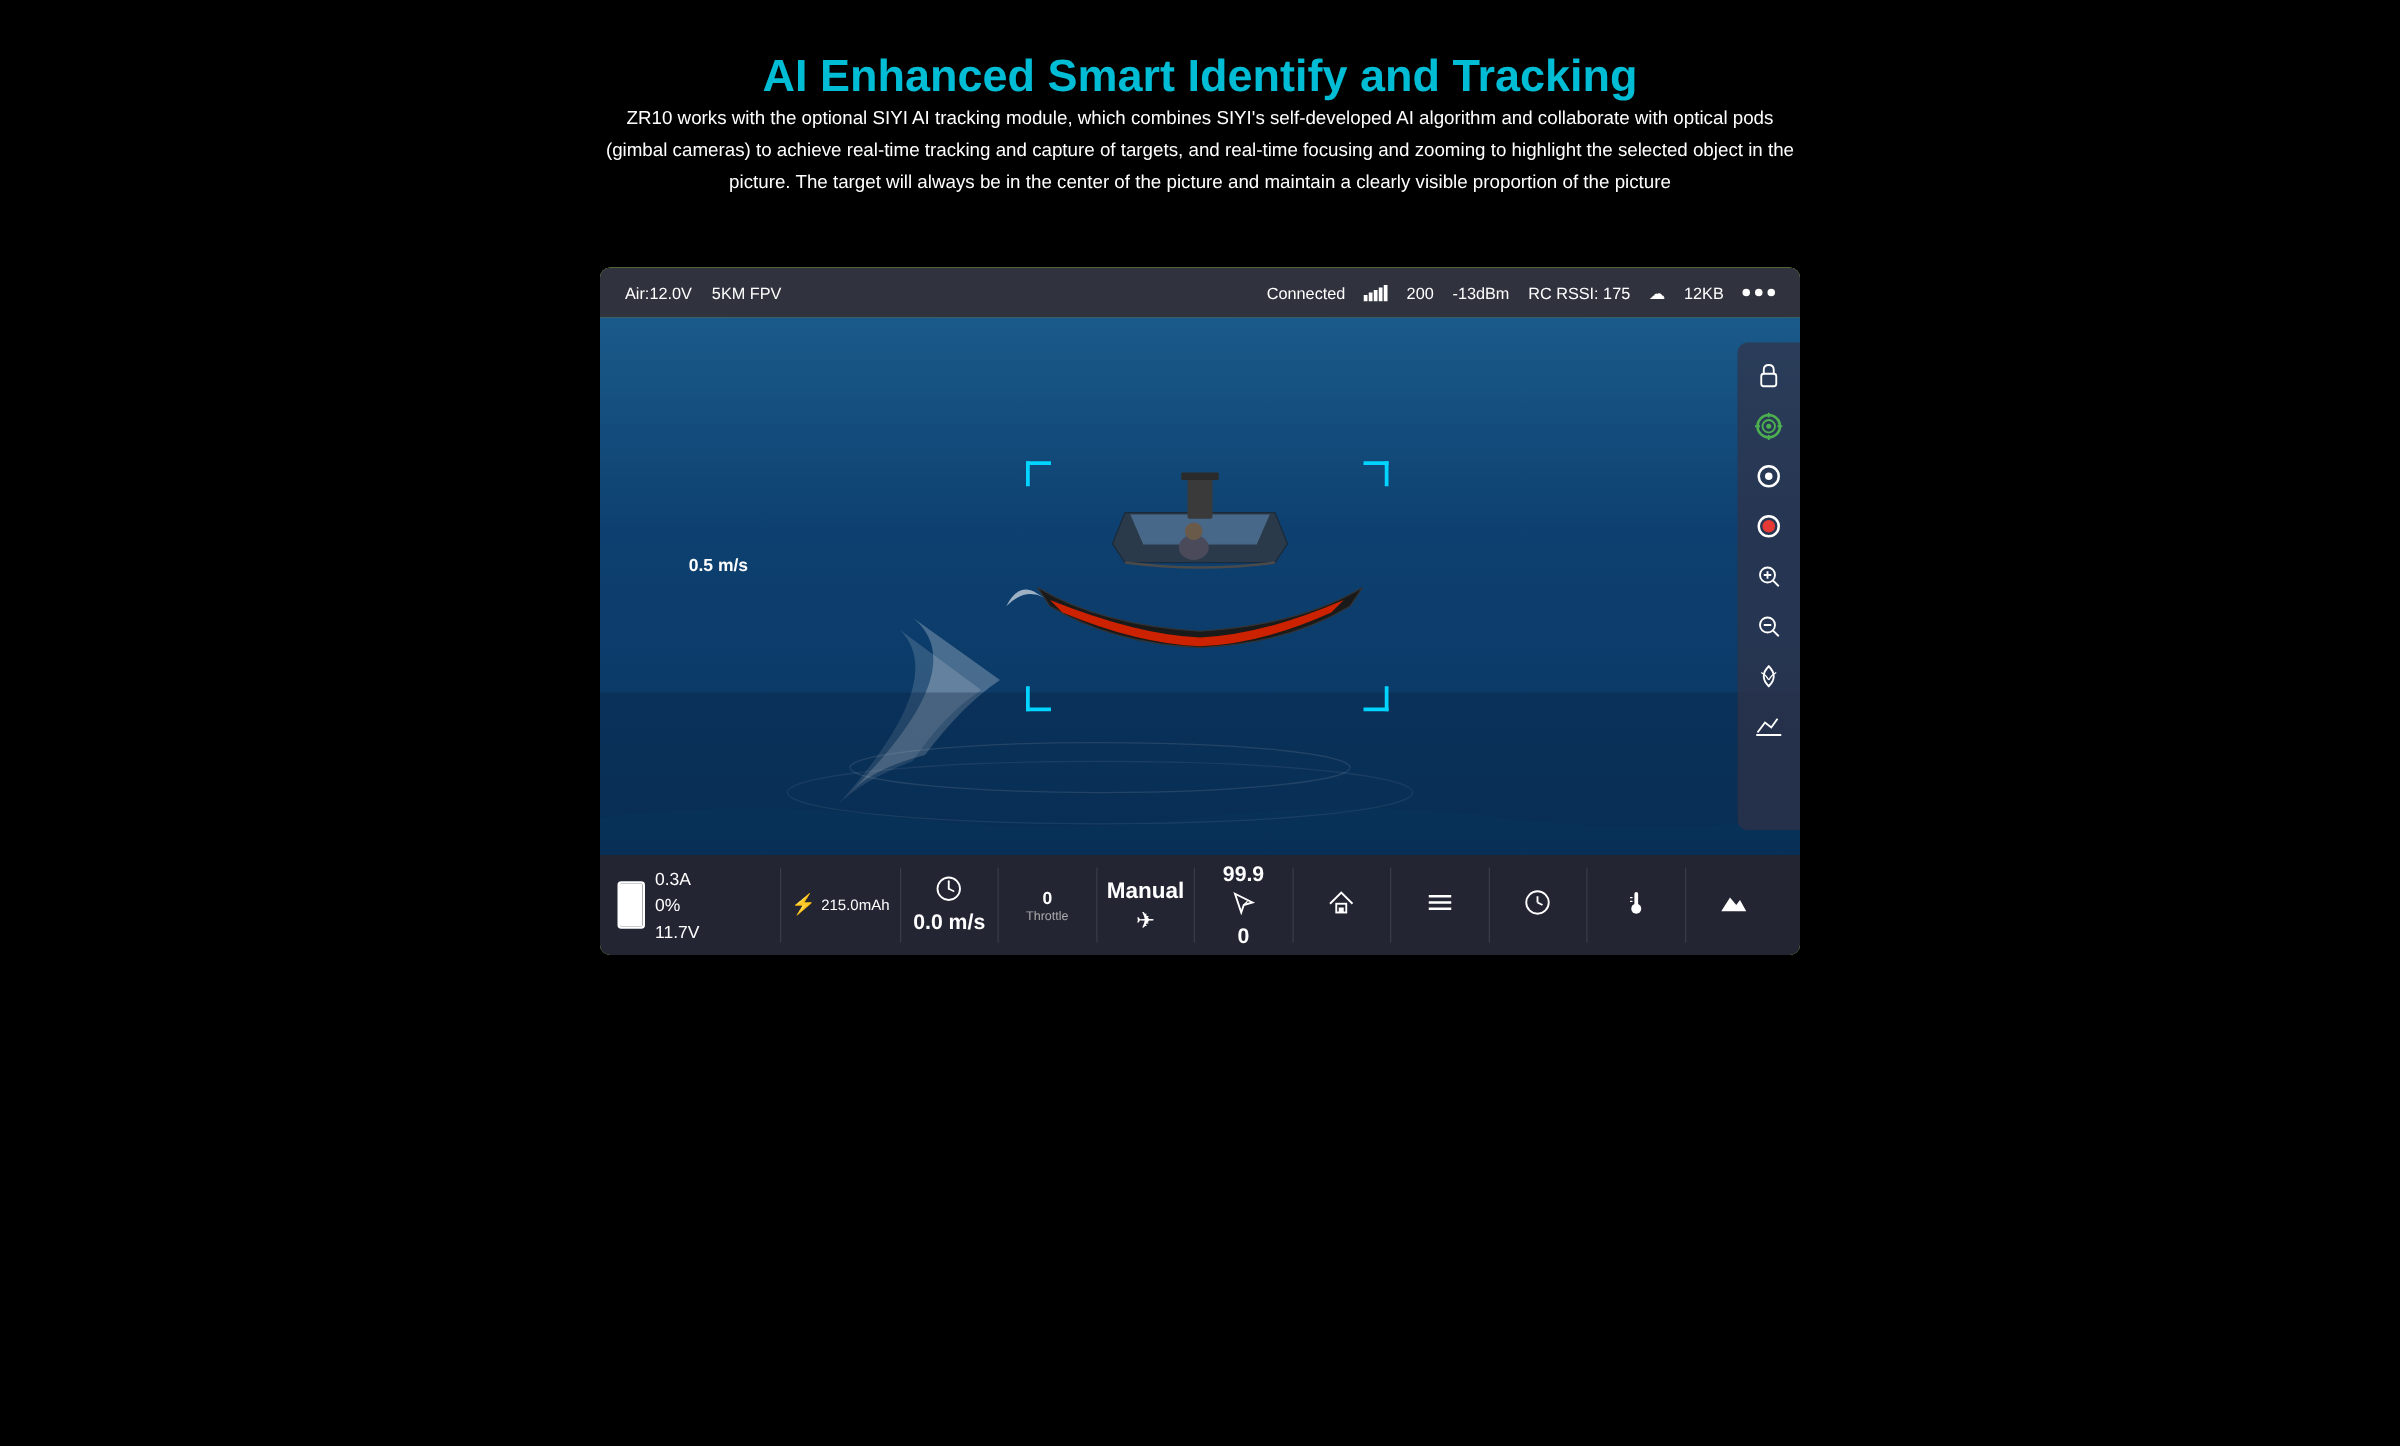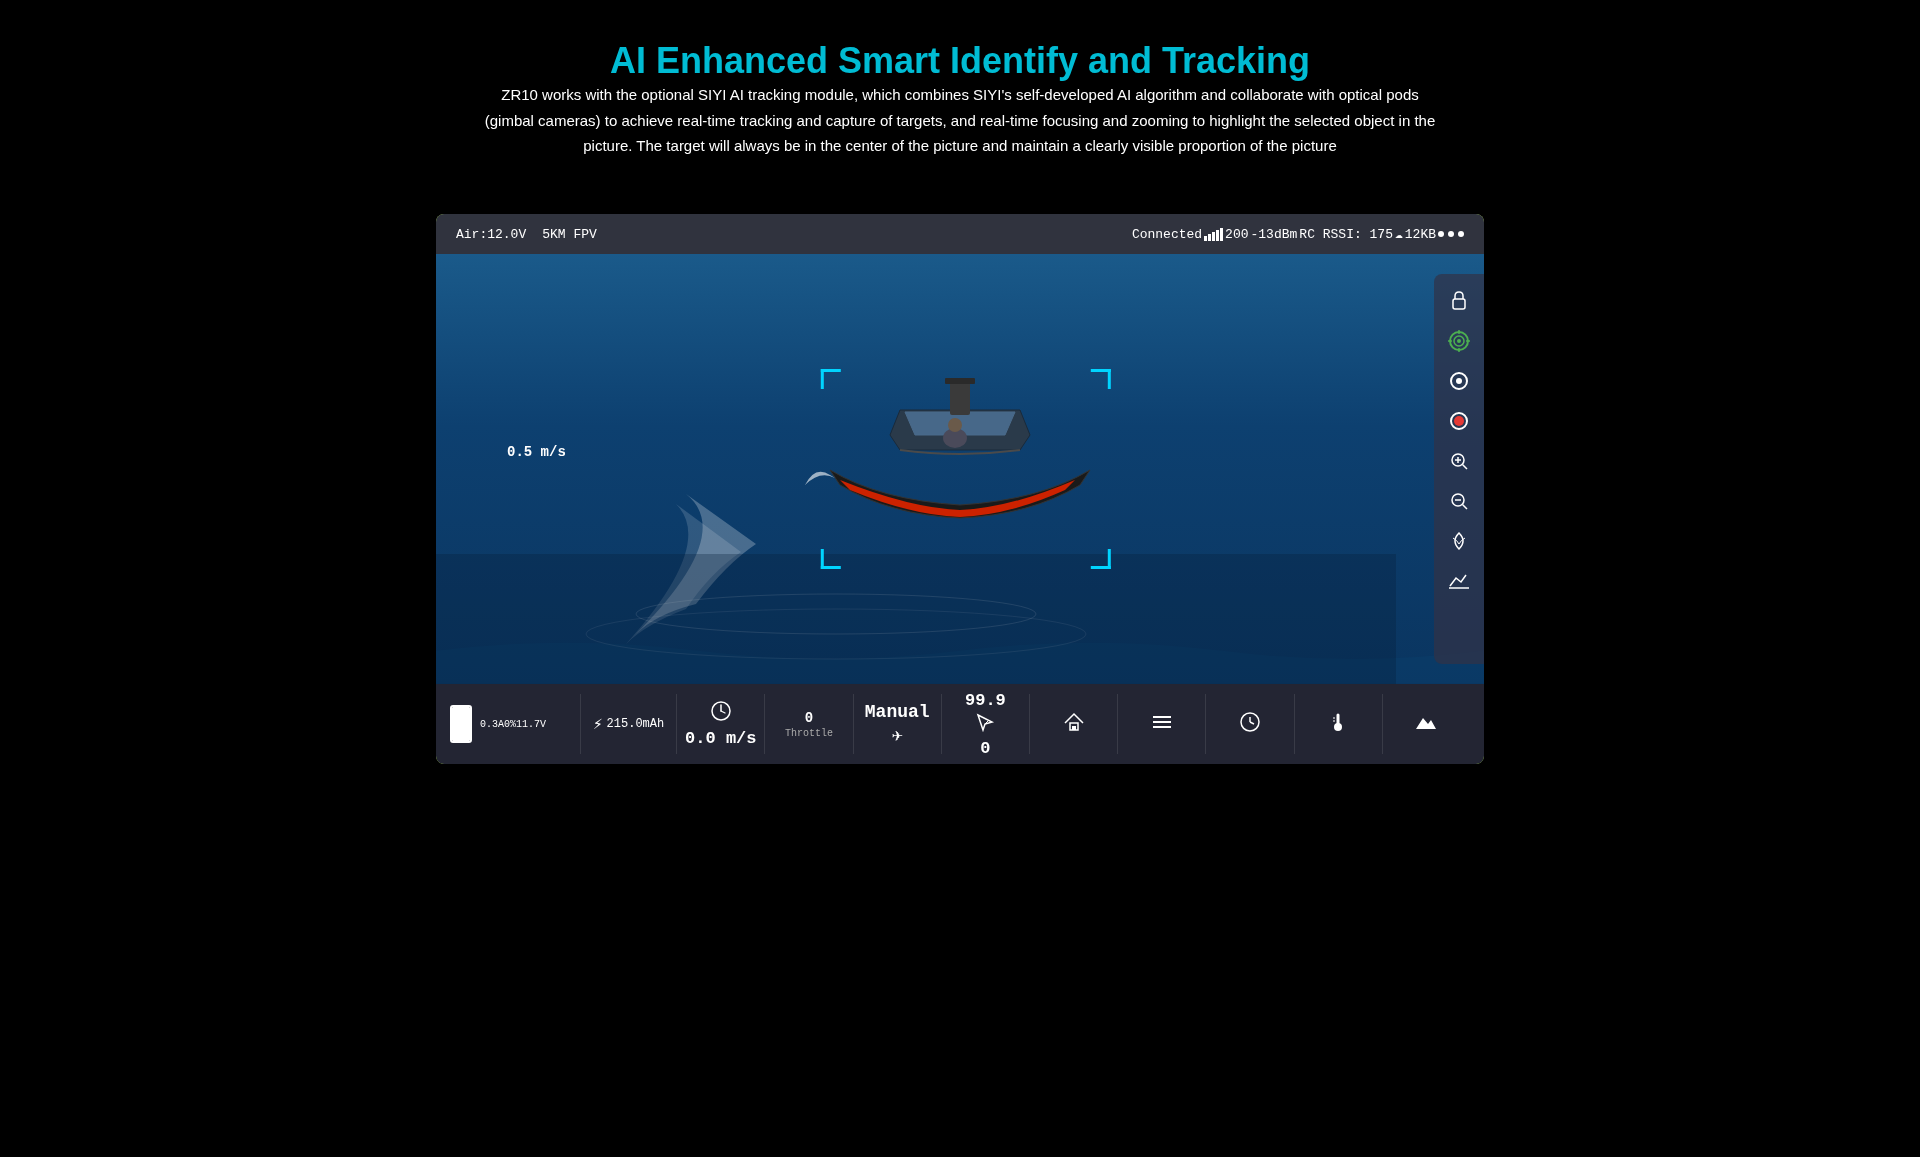--- a/index.html
+++ b/index.html
@@ -29,46 +29,45 @@
     }
     .description {
       color: #fff;
       font-size: 15px;
       line-height: 1.7;
       text-align: center;
       max-width: 960px;
       margin-bottom: 30px;
     }
     .drone-ui {
-      width: 1048px;
+      width: 960px;
       background: #bef264;
       border-radius: 8px;
       overflow: hidden;
       position: relative;
-      font-family: Liberation Mono, monospace;
     }
     
     .status-bar {
       background: rgba(40, 40, 60, 0.95);
       display: flex;
       align-items: center;
       justify-content: space-between;
       padding: 8px 20px;
       color: #fff;
       font-size: 13px;
       height: 40px;
     }
     .status-left {
       display: flex;
       gap: 16px;
       align-items: center;
     }
     .status-right {
       display: flex;
-      gap: 2px;
+      gap: 15px;
       align-items: center;
     }
     .status-connected {
       color: #fff;
       font-size: 13px;
     }
     .dots-menu {
       display: flex;
       gap: 4px;
       align-items: center;
@@ -186,23 +185,23 @@
       background: #fff;
       border-radius: 2px 2px 0 0;
     }
     .battery-fill {
       background: #fff;
       width: 100%;
       height: 100%;
     }
     .battery-stats {
       display: flex;
-      flex-direction: row;
-      color: #fff;
-      font-size: 10px;
+      flex-direction: column;
+      color: #fff;
+      font-size: 14px;
       line-height: 1.5;
     }
     .bottom-item {
       display: flex;
       flex-direction: column;
       align-items: center;
       justify-content: center;
       color: #fff;
       font-size: 11px;
       text-align: center;

